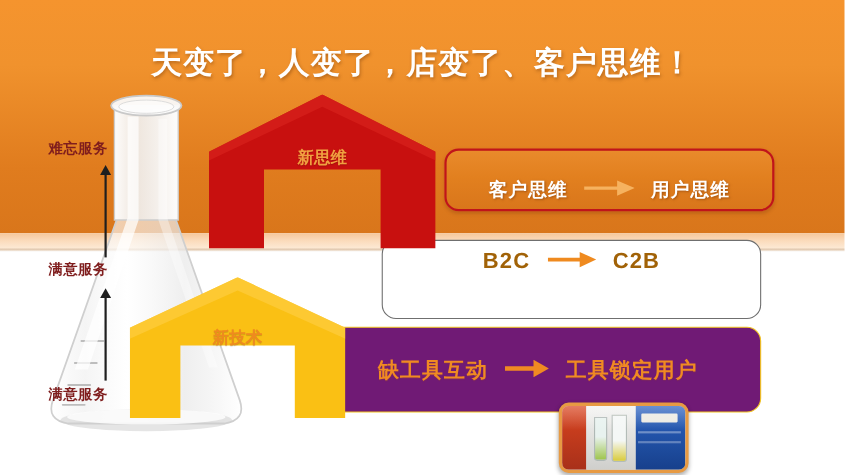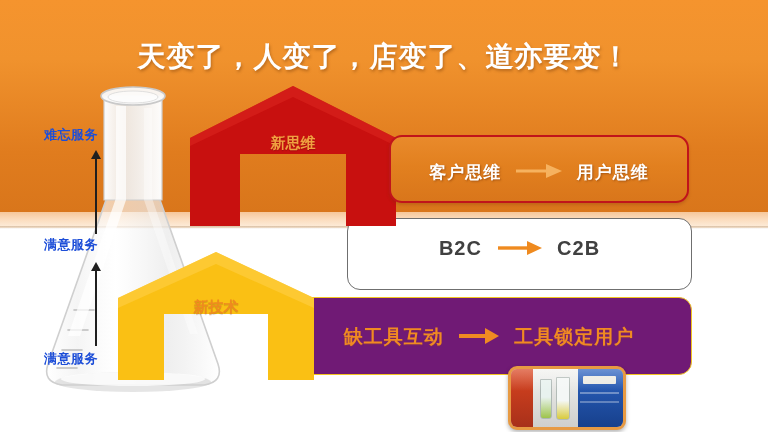--- a/index.html
+++ b/index.html
@@ -33,21 +33,21 @@
   .flask-wrap{position:absolute;left:28px;top:82px;width:210px;height:312px;}
   
   .title{
     position:absolute;left:0;top:38px;width:768px;text-align:center;
     color:#ffffff;font-size:28px;font-weight:bold;letter-spacing:1px;
     text-shadow:1px 2px 3px rgba(120,60,10,.45);
     white-space:nowrap;
   }
   
   .axis-label{
-    position:absolute;color:#1d4ed8;font-size:13px;font-weight:bold;
+    position:absolute;color:#7f1d1d;font-size:13px;font-weight:bold;
     white-space:nowrap;letter-spacing:.5px;
   }
   .axis-arrow{position:absolute;width:12px;}
   .axis-arrow .shaft{
     position:absolute;left:5px;top:8px;width:2px;background:#1f1f1f;
   }
   .axis-arrow .head{
     position:absolute;left:1px;top:0;width:0;height:0;
     border-left:5px solid transparent;border-right:5px solid transparent;
     border-bottom:9px solid #1f1f1f;
@@ -62,42 +62,42 @@
   }
   #arrow-red   {left:190px;top:86px;width:206px;height:140px;z-index:6;}
   #arrow-gray  {left:146px;top:166px;width:210px;height:140px;z-index:5;}
   #arrow-yellow{left:118px;top:252px;width:196px;height:128px;z-index:4;}
   #arrow-red .cap{top:48px;color:#f0a040;}
   #arrow-gray .cap{top:52px;color:#f08a22;}
   #arrow-yellow .cap{top:46px;color:#ef8a1f;}
   
   .panel{position:absolute;border-radius:13px;box-sizing:border-box;}
   #panel-1{
-    left:389px;top:135px;width:300px;height:68px;z-index:7;
+    left:404px;top:135px;width:300px;height:57px;z-index:7;
     border:2px solid #c0141b;
     background:linear-gradient(180deg,#e98a2b 0%,#e2801f 45%,#d9761b 100%);
     box-shadow:0 2px 3px rgba(120,50,10,.25);
   }
   #panel-2{
     left:347px;top:218px;width:345px;height:72px;z-index:3;
     border:1.4px solid #6f6f6f;background:#ffffff;
   }
   #panel-3{
     left:286px;top:297px;width:406px;height:78px;z-index:3;
     border:1.6px solid #f2c320;background:#701a75;
   }
   .panel-text{
     position:absolute;left:0;width:100%;text-align:center;
     white-space:nowrap;font-weight:bold;
   }
   #panel-1 .panel-text{
     top:24px;color:#ffffff;font-size:17px;letter-spacing:1px;
     text-shadow:1px 1px 2px rgba(110,45,5,.5);
   }
-  #panel-2 .panel-text{top:18px;color:#404040;font-size:20px;letter-spacing:1px;}
+  #panel-2 .panel-text{top:8px;color:#a16207;font-size:20px;letter-spacing:1px;}
   #panel-3 .panel-text{top:26px;color:#f08a22;font-size:19px;letter-spacing:1px;
     text-shadow:0 1px 1px rgba(170,90,10,.22);}
   .flowarrow{display:inline-block;vertical-align:middle;margin:0 9px;}
   
   #thumb{
     position:absolute;left:508px;top:366px;width:112px;height:58px;z-index:9;
     border-radius:9px;overflow:hidden;border:3px solid #e79a43;
     box-shadow:0 2px 4px rgba(0,0,0,.3);background:#d8d8d8;
   }
   #thumb .t-red{position:absolute;left:0;top:0;width:20%;height:100%;
@@ -163,21 +163,21 @@
       </g>
 
       <path d="M88 24 L88 116 L40 254 L52 254 L98 118 L98 24 Z" fill="#ffffff" fill-opacity="0.72"></path>
       <path d="M124 26 L124 116 L170 252 L162 252 L116 118 L116 26 Z" fill="#ffffff" fill-opacity="0.38"></path>
 
       <ellipse cx="105" cy="300" rx="78" ry="10" fill="#cfcfcf" fill-opacity="0.55"></ellipse>
       <ellipse cx="105" cy="297" rx="72" ry="7" fill="#ffffff" fill-opacity="0.8"></ellipse>
     </svg>
   </div>
 
-  <div class="title">天变了，人变了，店变了、道亦要变！</div>
+  <div class="title">天变了，人变了，店变了、客户思维！</div>
 
   <div class="axis-label" style="left:44px;top:126px;">难忘服务</div>
   <div class="axis-arrow" style="left:90px;top:150px;height:84px;">
     <span class="head"></span>
       <span class="shaft" style="height:76px;"></span>
   </div>
 
   <div class="axis-label" style="left:44px;top:236px;">满意服务</div>
   <div class="axis-arrow" style="left:90px;top:262px;height:84px;">
     <span class="head"></span>

